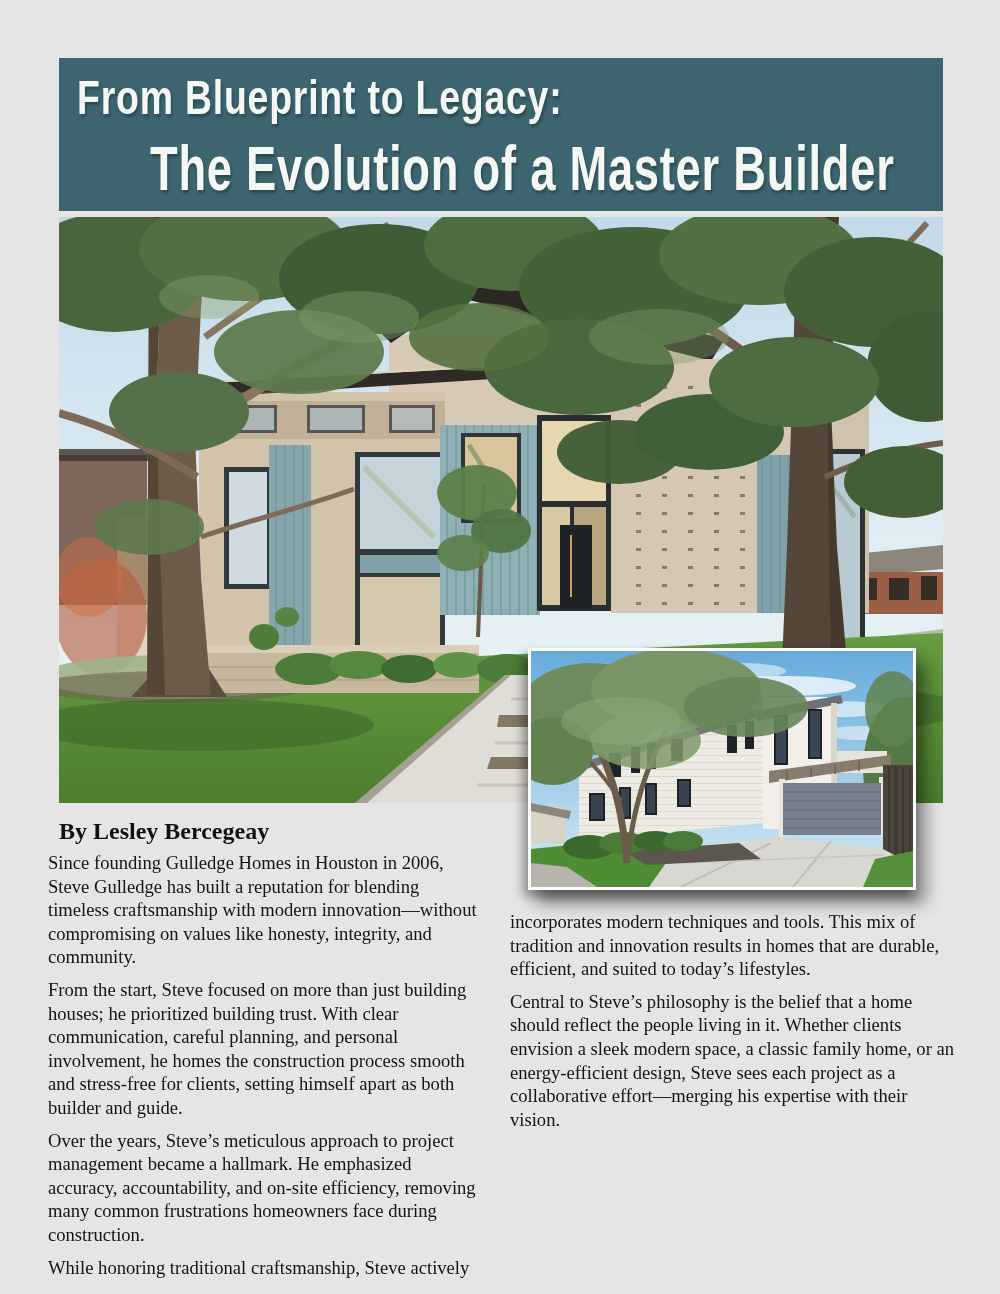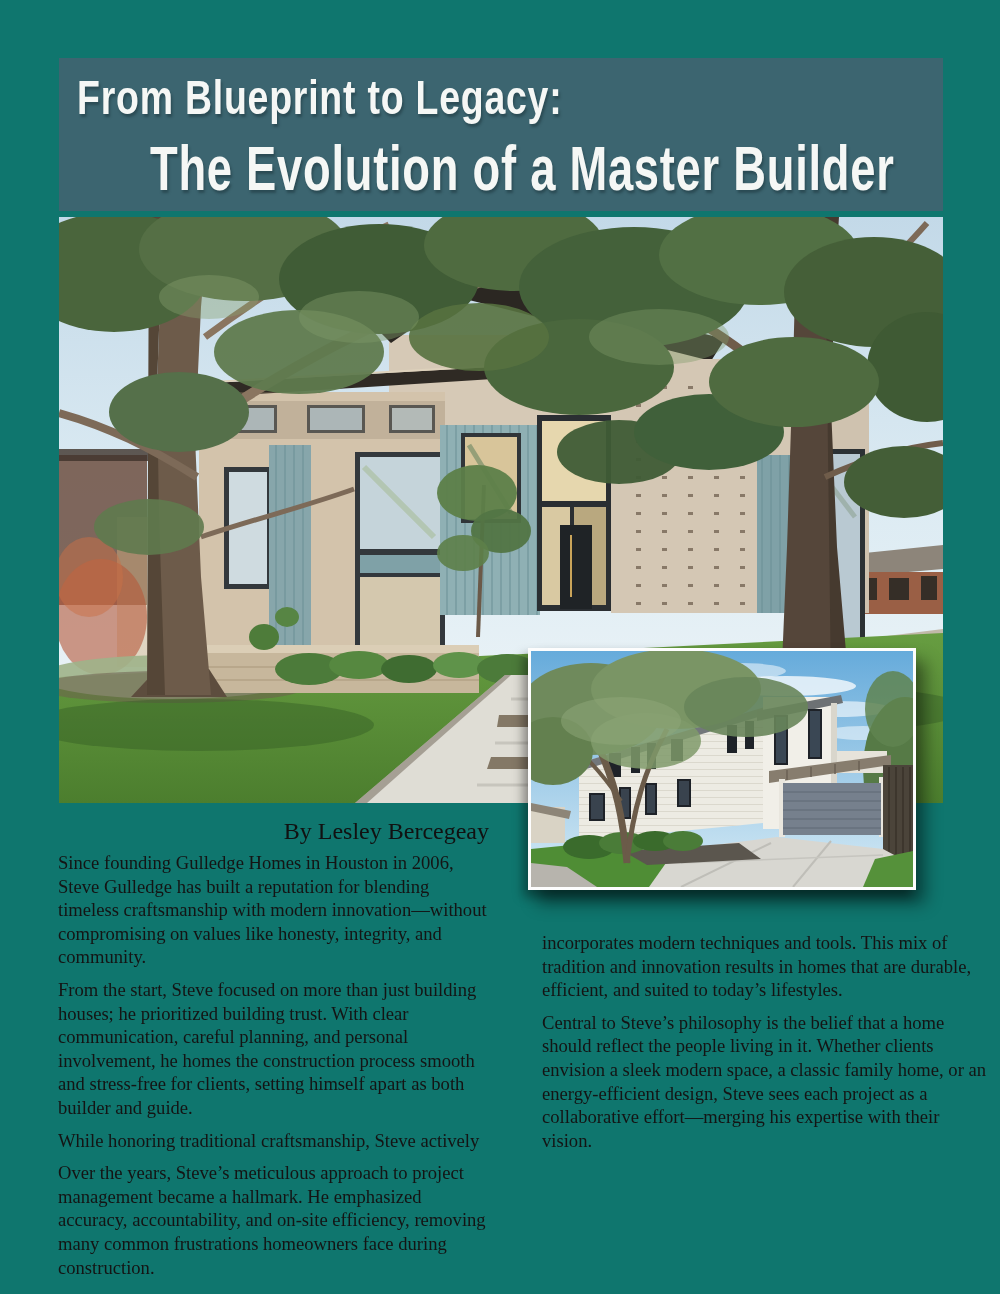--- a/index.html
+++ b/index.html
@@ -1,42 +1,42 @@
 <!DOCTYPE html>
 <html><head>
 <meta charset="utf-8">
 <style>
   html,body{margin:0;padding:0;background:#ffffff;}
-  .page{position:relative;width:1000px;height:1294px;background:#0f766e;overflow:hidden;
+  .page{position:relative;width:1000px;height:1294px;background:#e5e5e5;overflow:hidden;
         font-family:"Liberation Serif", serif;}
 
   
   .banner{position:absolute;left:59px;top:58px;width:884px;height:153px;background:#3c6570;}
   .banner .t1,.banner .t2{
     color:#f5f7f5;font-family:"Liberation Sans", sans-serif;font-weight:bold;
     white-space:nowrap;transform-origin:0 50%;
     text-shadow:2px 3px 3px rgba(15,35,40,.38);
     letter-spacing:1px;line-height:1;}
   .banner .t1{margin:16px 0 0 18px;font-size:48px;transform:scaleX(.78);}
   .banner .t2{margin:15px 0 0 91px;font-size:63px;transform:scaleX(.72);}
 
   
   .main-photo{position:absolute;left:59px;top:217px;width:884px;height:586px;overflow:hidden;}
   .main-photo svg,.inset-photo svg{display:block;width:100%;height:100%;}
   .inset-photo{position:absolute;left:528px;top:648px;width:382px;height:236px;
     border:3px solid #fdfdfd;background:#fff;
     box-shadow:-5px 7px 10px rgba(0,0,0,.35), 9px 13px 16px rgba(0,0,0,.45);}
 
   
-  .byline{position:absolute;left:59px;top:818px;width:430px;text-align:right;
-    font-size:24px;font-weight:normal;color:#111;}
+  .byline{position:absolute;left:59px;top:818px;width:430px;text-align:left;
+    font-size:24px;font-weight:bold;color:#111;}
   .col{position:absolute;color:#141414;font-size:18.6px;line-height:23.6px;}
   .col p{margin:0 0 9px 0;}
-  .col-left{left:58px;top:851px;width:436px;}
-  .col-right{left:510px;top:931px;width:450px;margin-left:32px;}
+  .col-left{left:48px;top:851px;width:436px;}
+  .col-right{left:510px;top:910px;width:450px;}
 </style>
 </head>
 <body>
 
 <div class="page">
 
   <header class="banner">
     <div class="t1">From Blueprint to Legacy:</div>
     <div class="t2">The Evolution of a Master Builder</div>
   </header>
@@ -295,22 +295,22 @@
       <ellipse cx="115" cy="90" rx="55" ry="28" fill="#7f9a6a" opacity=".85"></ellipse>
       <ellipse cx="90" cy="70" rx="60" ry="24" fill="#8fa87a" opacity=".5"></ellipse>
     </svg>
   </div>
 
   <div class="byline">By Lesley Bercegeay</div>
 
   <div class="col col-left">
     <p>Since founding Gulledge Homes in Houston in 2006, Steve Gulledge has built a reputation for blending timeless craftsmanship with modern innovation—without compromising on values like honesty, integrity, and community.</p>
     <p>From the start, Steve focused on more than just building houses; he prioritized building trust. With clear communication, careful planning, and personal involvement, he homes the construction process smooth and stress-free for clients, setting himself apart as both builder and guide.</p>
+    <p>Over the years, Steve’s meticulous approach to project management became a hallmark. He emphasized accuracy, accountability, and on-site efficiency, removing many common frustrations homeowners face during construction.</p>
     <p>While honoring traditional craftsmanship, Steve actively</p>
-    <p>Over the years, Steve’s meticulous approach to project management became a hallmark. He emphasized accuracy, accountability, and on-site efficiency, removing many common frustrations homeowners face during construction.</p>
   </div>
 
   <div class="col col-right">
     <p>incorporates modern techniques and tools. This mix of tradition and innovation results in homes that are durable, efficient, and suited to today’s lifestyles.</p>
     <p>Central to Steve’s philosophy is the belief that a home should reflect the people living in it. Whether clients envision a sleek modern space, a classic family home, or an energy-efficient design, Steve sees each project as a collaborative effort—merging his expertise with their vision.</p>
   </div>
 
 </div>
 
 </body></html>

